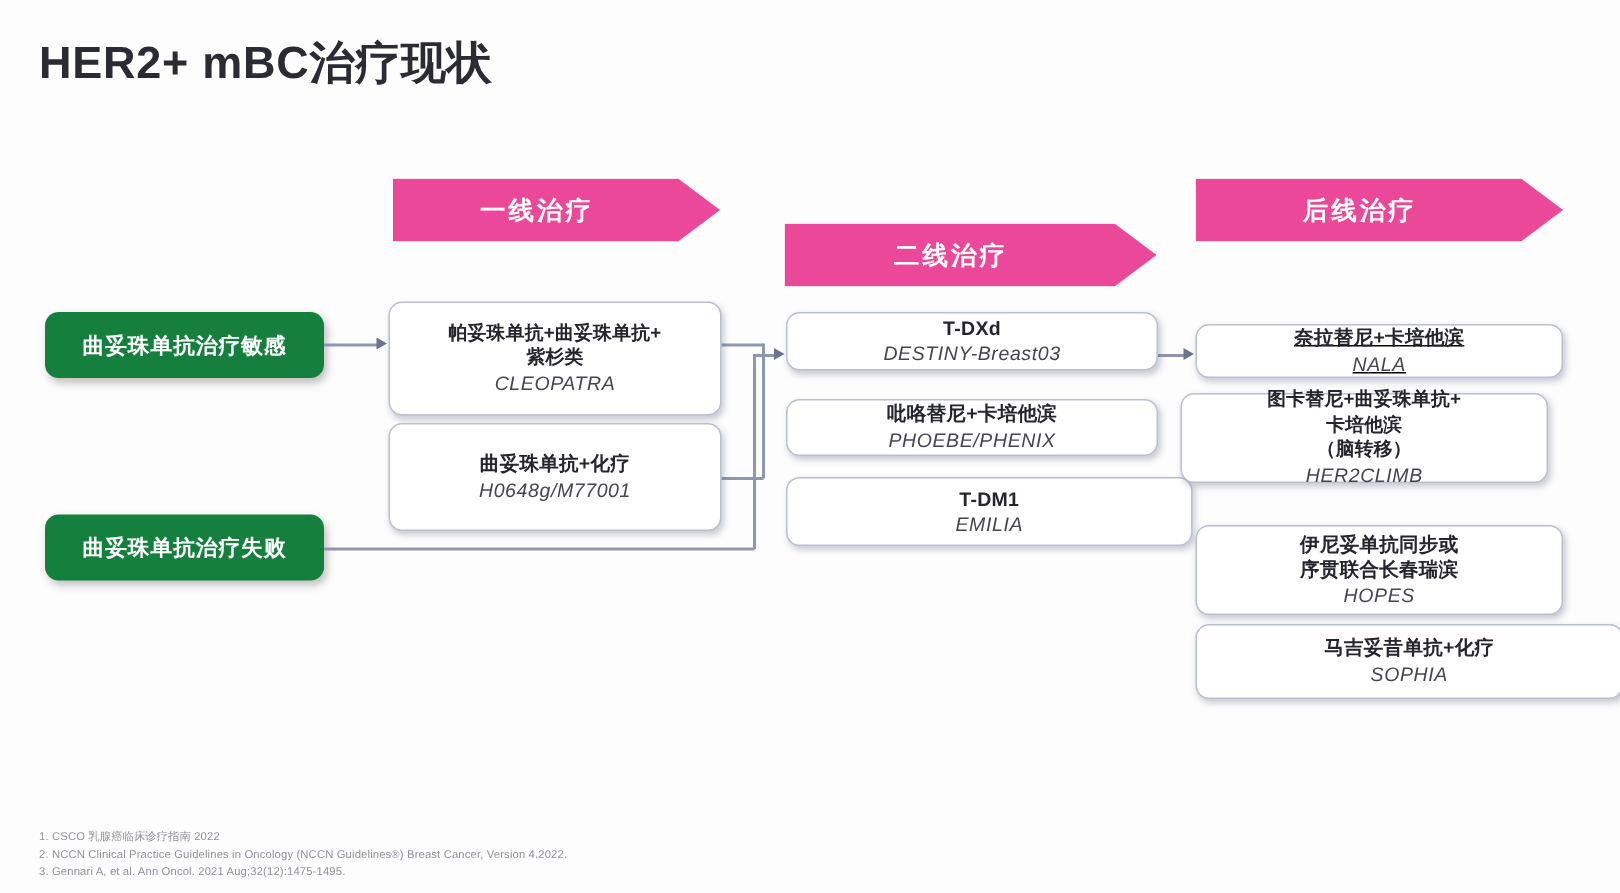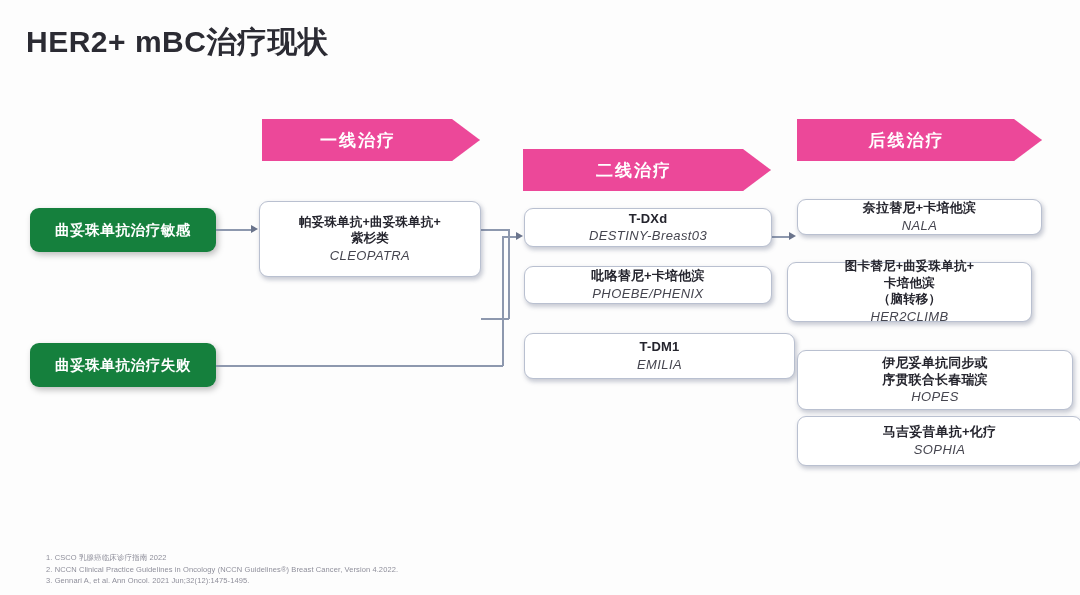--- a/index.html
+++ b/index.html
@@ -105,25 +105,25 @@
     letter-spacing: 0.4px;
   }
   .tbox.wide-drug .drug { font-size: 12.5px; }
 
   
   .b-cleopatra { left: 259px; top: 201px; width: 222px; height: 76px; text-align: right; }
   .b-h0648g    { left: 259px; top: 282px; width: 222px; height: 72px; }
   
   .b-tdxd      { left: 524px; top: 208px; width: 248px; height: 39px; }
   .b-phoebe    { left: 524px; top: 266px; width: 248px; height: 38px; }
-  .b-tdm1      { left: 524px; top: 333px; width: 271px; height: 46px; }
-  
-  .b-nala      { left: 797px; top: 199px; width: 245px; height: 36px; }
+  .b-tdm1      { left: 524px; top: 318px; width: 271px; height: 46px; justify-content: flex-end; }
+  
+  .b-nala      { left: 797px; top: 216px; width: 245px; height: 36px; text-decoration: underline; }
   .b-her2climb { left: 787px; top: 262px; width: 245px; height: 60px; }
-  .b-hopes     { left: 797px; top: 350px; width: 276px; height: 60px; }
+  .b-hopes     { left: 797px; top: 350px; width: 245px; height: 60px; }
   .b-sophia    { left: 797px; top: 416px; width: 285px; height: 50px; }
 
   
   .conn {
     position: absolute;
     background: #8d98ae;
   }
   .conn-h { height: 1.5px; }
   .conn-v { width: 1.5px; }
   .arrow-head {
@@ -133,21 +133,20 @@
     border-bottom: 4.5px solid transparent;
     border-left: 7px solid #6a748c;
   }
 
   
   .footnotes {
     position: absolute;
     left: 26px;
     bottom: 8px;
     width: 700px;
-    margin-left: 20px;
   }
   .footnotes div {
     font-size: 7.5px;
     color: #8f8f9b;
     line-height: 1.55;
     letter-spacing: 0.1px;
     white-space: nowrap;
   }
 </style>
 </head>
@@ -190,20 +189,24 @@
 
   <div class="conn conn-h" style="left:772px; top:236px; width:18px;"></div>
   <div class="arrow-head" style="left:789px; top:232px;"></div>
 
   <div class="tbox b-cleopatra wide-drug">
     <div class="drug">帕妥珠单抗+曲妥珠单抗+</div>
     <div class="drug">紫杉类</div>
     <div class="trial">CLEOPATRA</div>
   </div>
 
+  <div class="tbox b-h0648g">
+    <div class="drug">曲妥珠单抗+化疗</div>
+    <div class="trial">H0648g/M77001</div>
+  </div>
 
   <div class="tbox b-tdxd">
     <div class="drug">T-DXd</div>
     <div class="trial">DESTINY-Breast03</div>
   </div>
 
   <div class="tbox b-phoebe">
     <div class="drug">吡咯替尼+卡培他滨</div>
     <div class="trial">PHOEBE/PHENIX</div>
   </div>
@@ -232,16 +235,16 @@
   </div>
 
   <div class="tbox b-sophia">
     <div class="drug">马吉妥昔单抗+化疗</div>
     <div class="trial">SOPHIA</div>
   </div>
 
   <div class="footnotes">
     <div>1. CSCO 乳腺癌临床诊疗指南 2022</div>
     <div>2. NCCN Clinical Practice Guidelines in Oncology (NCCN Guidelines®) Breast Cancer, Version 4.2022.</div>
-    <div>3. Gennari A, et al. Ann Oncol. 2021 Jun;32(12):1475-1495.</div>
+    <div>3. Gennari A, et al. Ann Oncol. 2021 Aug;32(12):1475-1495.</div>
   </div>
 
 </div>
 
 </body></html>

